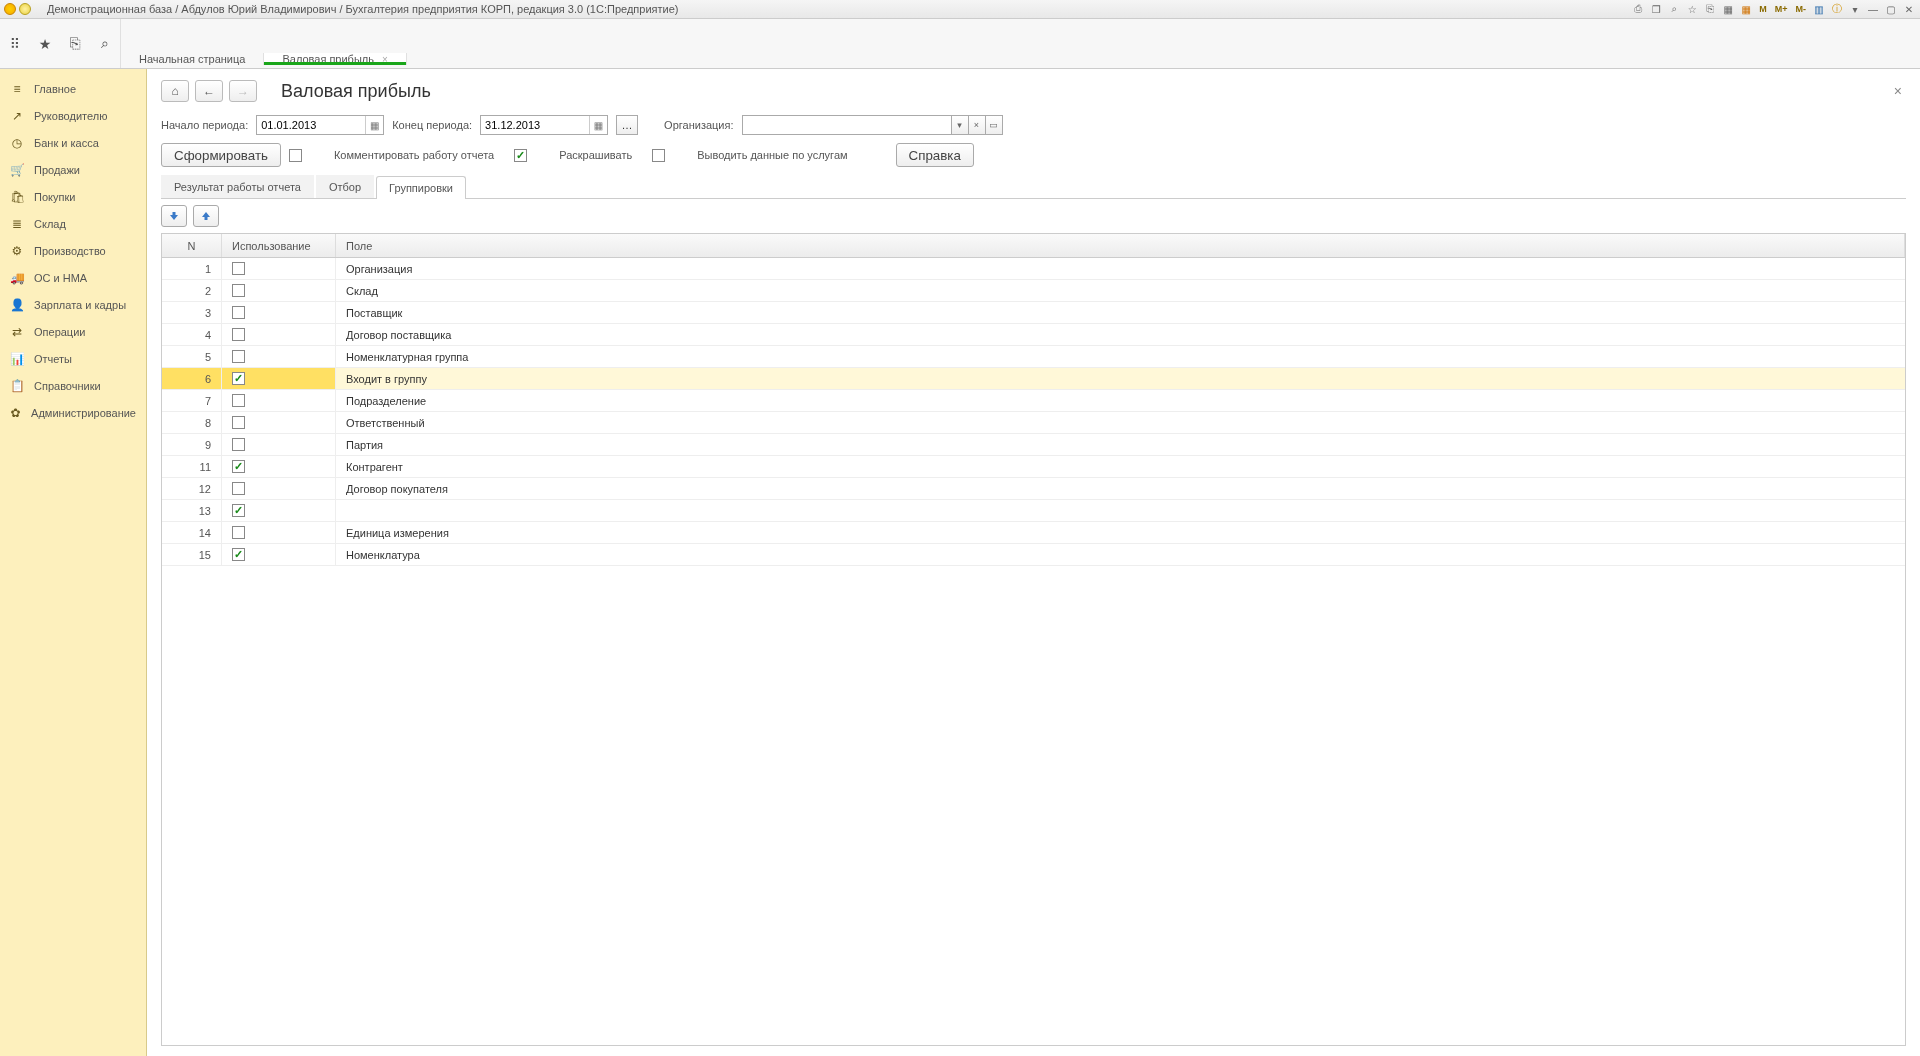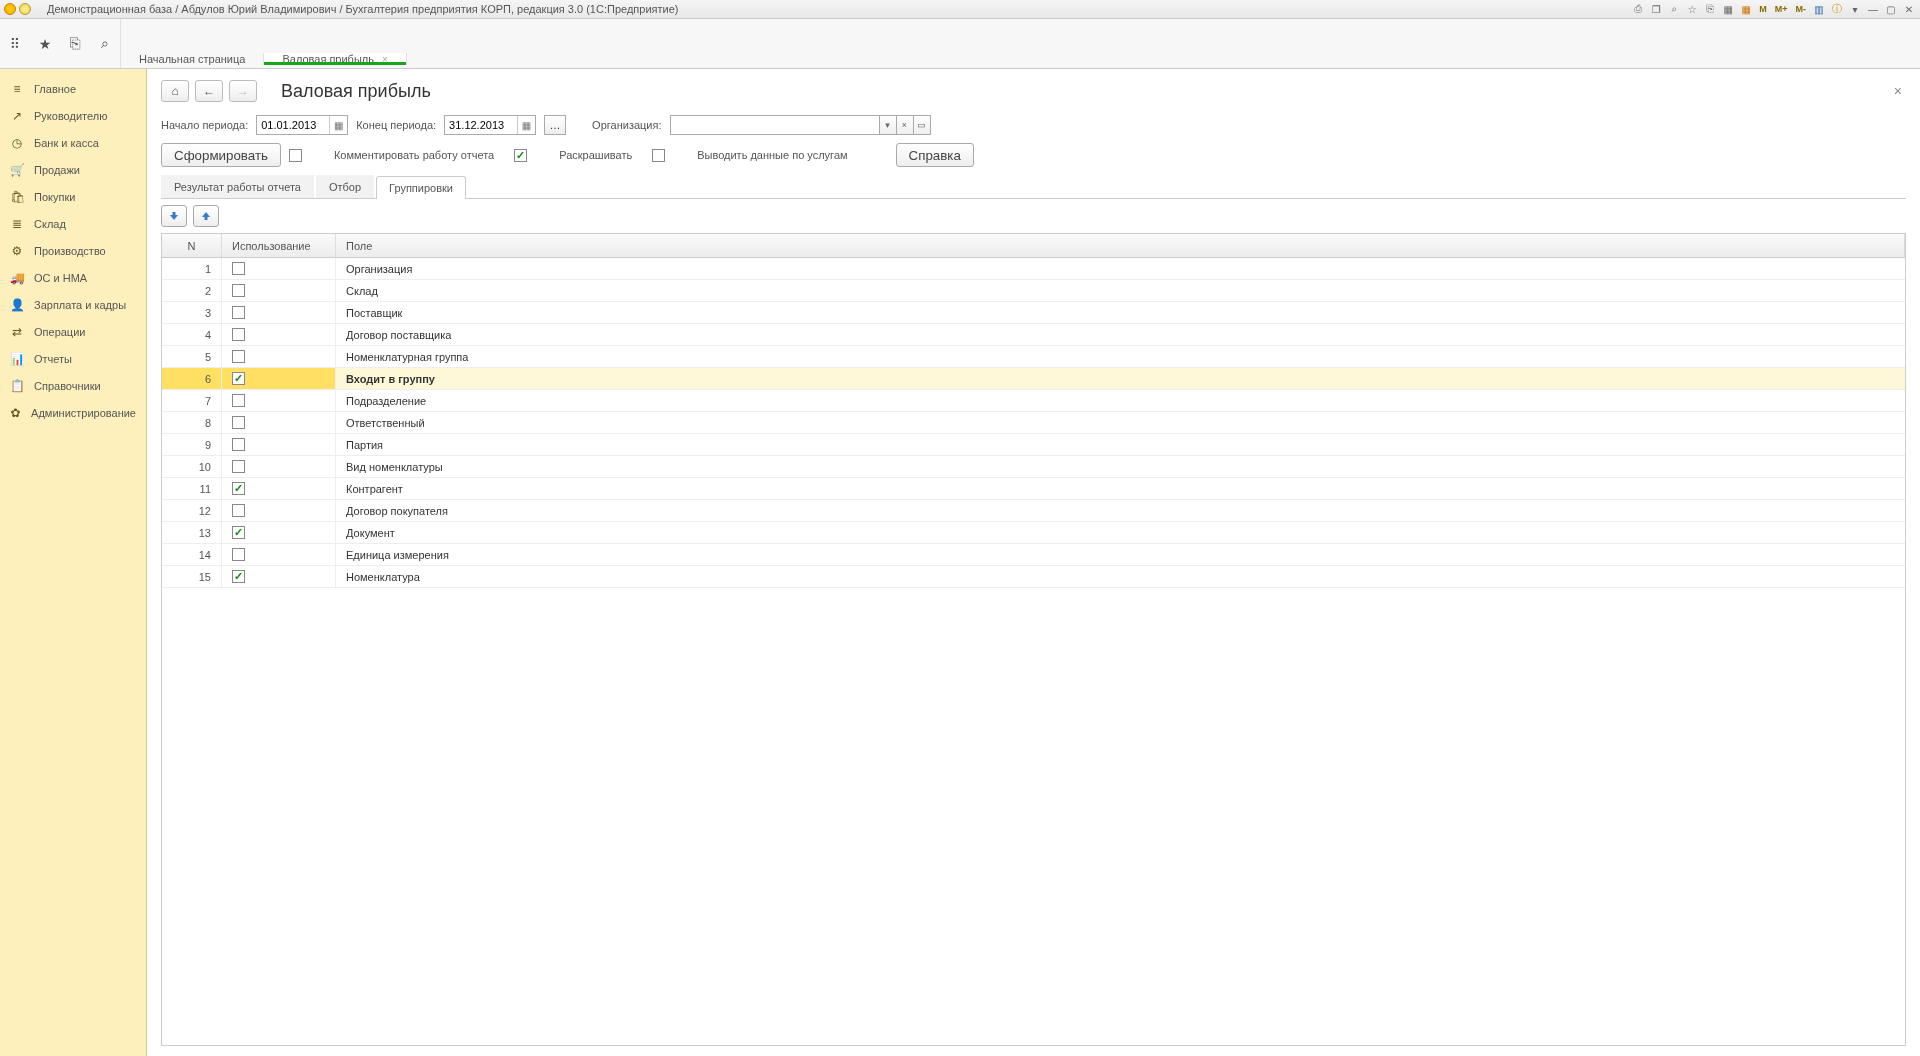--- a/index.html
+++ b/index.html
@@ -33,21 +33,21 @@
 .content { flex: 1; display: flex; flex-direction: column; background: #fff; padding: 10px 14px; overflow: auto; }
 
 .page-header { display: flex; align-items: center; margin-bottom: 12px; }
 .nav-btns { display: flex; gap: 6px; margin-right: 24px; }
 .sq-btn { width: 28px; height: 22px; border: 1px solid #bbb; border-radius: 3px; background: linear-gradient(#fff,#eee); display: flex; align-items: center; justify-content: center; color: #555; cursor: pointer; font-size: 12px; }
 .page-title { font-size: 18px; font-weight: normal; color: #333; }
 .close-page { margin-left: auto; color: #888; cursor: pointer; font-size: 14px; padding: 4px; }
 
 .filter-row, .action-row { display: flex; align-items: center; gap: 8px; margin-bottom: 8px; }
 .lbl { color: #555; white-space: nowrap; }
-.date-input { display: flex; align-items: center; border: 1px solid #aaa; height: 20px; background: #fff; }
+.date-input { display: flex; align-items: center; border: 1px solid #aaa; height: 20px; background: #fff; gap: 36px; }
 .date-input input { border: none; width: 72px; padding: 0 4px; font-size: 11px; outline: none; }
 .date-input .cal { width: 18px; height: 18px; border-left: 1px solid #ccc; display:flex; align-items:center; justify-content:center; color:#777; font-size:10px; cursor:pointer; }
 .dots-btn { width: 22px; height: 20px; border:1px solid #aaa; background:linear-gradient(#fff,#eee); display:flex; align-items:center; justify-content:center; cursor:pointer; }
 .org-select { display: flex; align-items: center; }
 .org-select .sel { width: 210px; height: 20px; border: 1px solid #aaa; background: #fff; }
 .org-select .mini { width: 17px; height: 20px; border: 1px solid #aaa; border-left: none; display:flex; align-items:center; justify-content:center; font-size:9px; color:#666; cursor:pointer; background:linear-gradient(#fff,#eee); }
 
 .btn { height: 24px; padding: 0 12px; border:1px solid #aaa; border-radius: 3px; background:linear-gradient(#fff,#eee); color:#444; cursor:pointer; display:flex; align-items:center; }
 .chk { width: 13px; height: 13px; border: 1px solid #888; background:#fff; display:inline-flex; align-items:center; justify-content:center; cursor:pointer; }
 .chk.checked::after { content:"✓"; color:#1a8a1a; font-size:11px; font-weight:bold; line-height:1; }
@@ -64,21 +64,21 @@
 .grid { border: 1px solid #ccc; flex:1; display:flex; flex-direction:column; min-height:400px; }
 .grid-header { display:flex; background:linear-gradient(#fafafa,#ececec); border-bottom:1px solid #ccc; height:24px; }
 .gh { border-right: 1px solid #ddd; padding: 4px 10px; color:#555; display:flex; align-items:center; }
 .gh.n { width: 60px; justify-content:center; }
 .gh.use { width: 114px; }
 .gh.field { flex:1; }
 
 .grid-body { flex:1; overflow:auto; }
 .gr { display:flex; height:22px; border-bottom:1px solid #eee; align-items:center; }
 .gr.sel { background:#ffe063; }
-.gr.sel .gc.field { background:#fff8d8;font-weight:bold; }
+.gr.sel .gc.field { background:#fff8d8; }
 .gc { padding: 0 10px; display:flex; align-items:center; height:100%; }
 .gc.n { width:60px; justify-content:flex-end; border-right:1px solid #eee; color:#555; }
 .gc.use { width:114px; justify-content:flex-start; border-right:1px solid #eee; }
 .gc.field { flex:1; color:#333; }
 </style>
 </head>
 <body>
 
 <div class="titlebar">
   <span class="circle orange"></span>
@@ -306,46 +306,38 @@
             <div class="gc field">Ответственный</div>
           </div>
           <div class="gr">
             <div class="gc n">9</div>
             <div class="gc use">
               <span class="chk"></span>
             </div>
             <div class="gc field">Партия</div>
           </div>
           <div class="gr">
-            <div class="gc n">10</div>
-            <div class="gc use">
-              <span class="chk"></span>
-            </div>
-            <div class="gc field">Вид номенклатуры</div>
-          </div>
-          <div class="gr">
             <div class="gc n">11</div>
             <div class="gc use">
               <span class="chk checked"></span>
             </div>
             <div class="gc field">Контрагент</div>
           </div>
           <div class="gr">
             <div class="gc n">12</div>
             <div class="gc use">
               <span class="chk"></span>
             </div>
             <div class="gc field">Договор покупателя</div>
           </div>
           <div class="gr">
             <div class="gc n">13</div>
             <div class="gc use">
               <span class="chk checked"></span>
             </div>
-            <div class="gc field">Документ</div>
           </div>
           <div class="gr">
             <div class="gc n">14</div>
             <div class="gc use">
               <span class="chk"></span>
             </div>
             <div class="gc field">Единица измерения</div>
           </div>
           <div class="gr">
             <div class="gc n">15</div>

